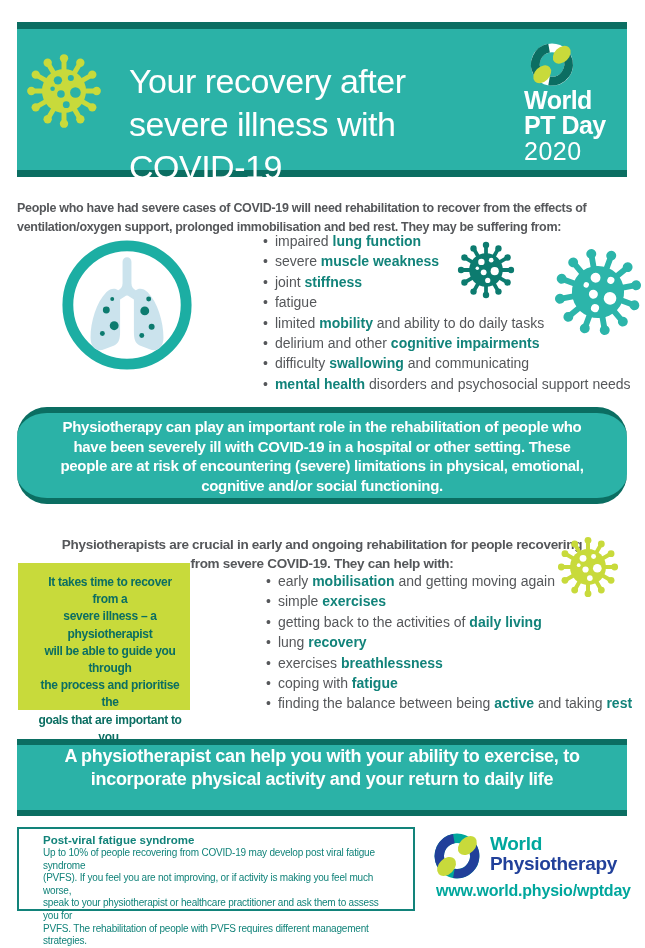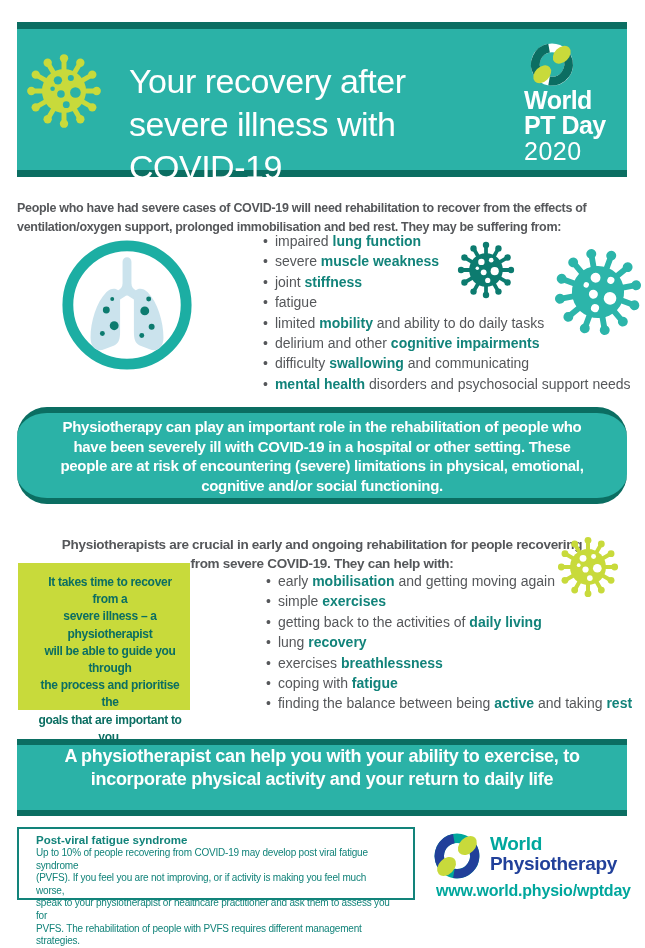--- a/index.html
+++ b/index.html
@@ -48,22 +48,22 @@
        color:var(--gray,#55575A);font-weight:bold;font-size:13.5px;line-height:19px;
        letter-spacing:-0.3px;}
 
   
   .greenbox{position:absolute;left:18px;top:563px;width:172px;height:147px;
        background:var(--lime,#C8DA3B);box-sizing:border-box;padding:11px 4px 0 16px;
        text-align:center;color:var(--teal-dark,#0B6E62);font-weight:bold;
        font-size:12px;line-height:17.2px;letter-spacing:-0.3px;}
 
   
-  .pvfs{position:absolute;left:17px;top:827px;width:398px;height:73px;box-sizing:border-box;
-       border:2px solid var(--teal-text,#12837A);padding:4px 17px;}
+  .pvfs{position:absolute;left:17px;top:827px;width:398px;height:84px;box-sizing:border-box;
+       border:2px solid var(--teal-text,#12837A);padding:4px 24px;}
   .pvfs h3{margin:0;font-size:11.5px;line-height:14px;color:var(--teal-text,#12837A);}
   .pvfs p{margin:0;font-size:10px;line-height:12.6px;color:var(--teal-text,#12837A);
        letter-spacing:-0.2px;}
   .wplogo{position:absolute;left:432px;top:829px;}
   .wp-emblem{position:absolute;left:0;top:2px;}
   .wp-name{position:absolute;left:58px;top:5px;font-weight:bold;font-size:19px;
        line-height:20px;letter-spacing:-0.3px;}
   .wp-name .w{color:var(--wp-teal,#00A79D);}
   .wp-name .p{color:var(--blue,#21409A);}
   .wp-url{position:absolute;left:4px;top:53px;font-weight:bold;font-size:16px;

